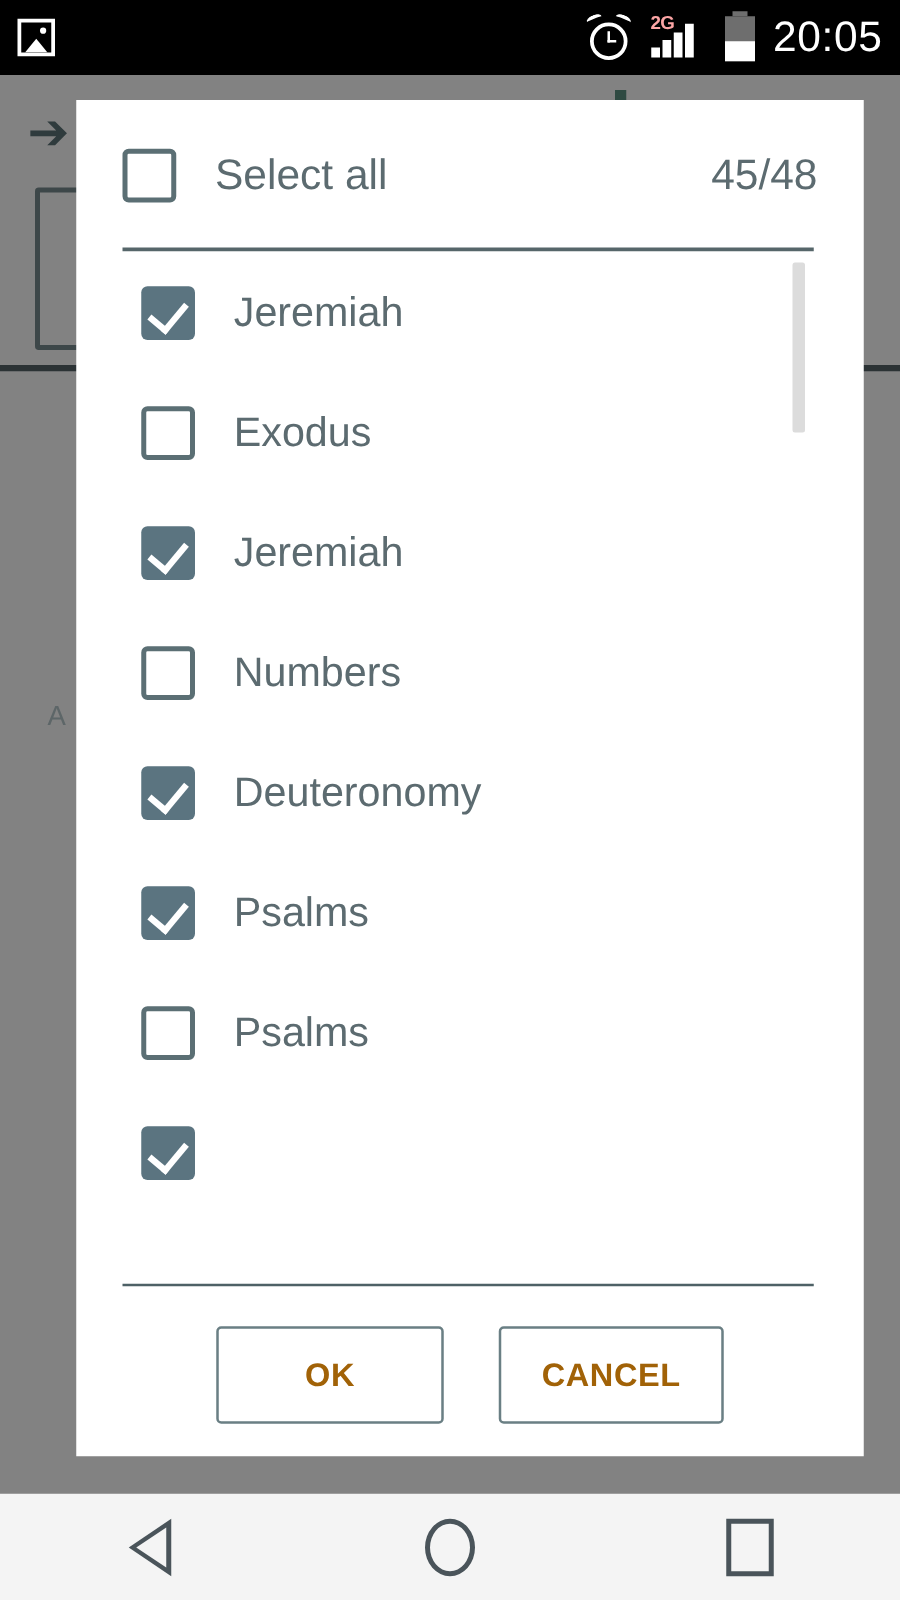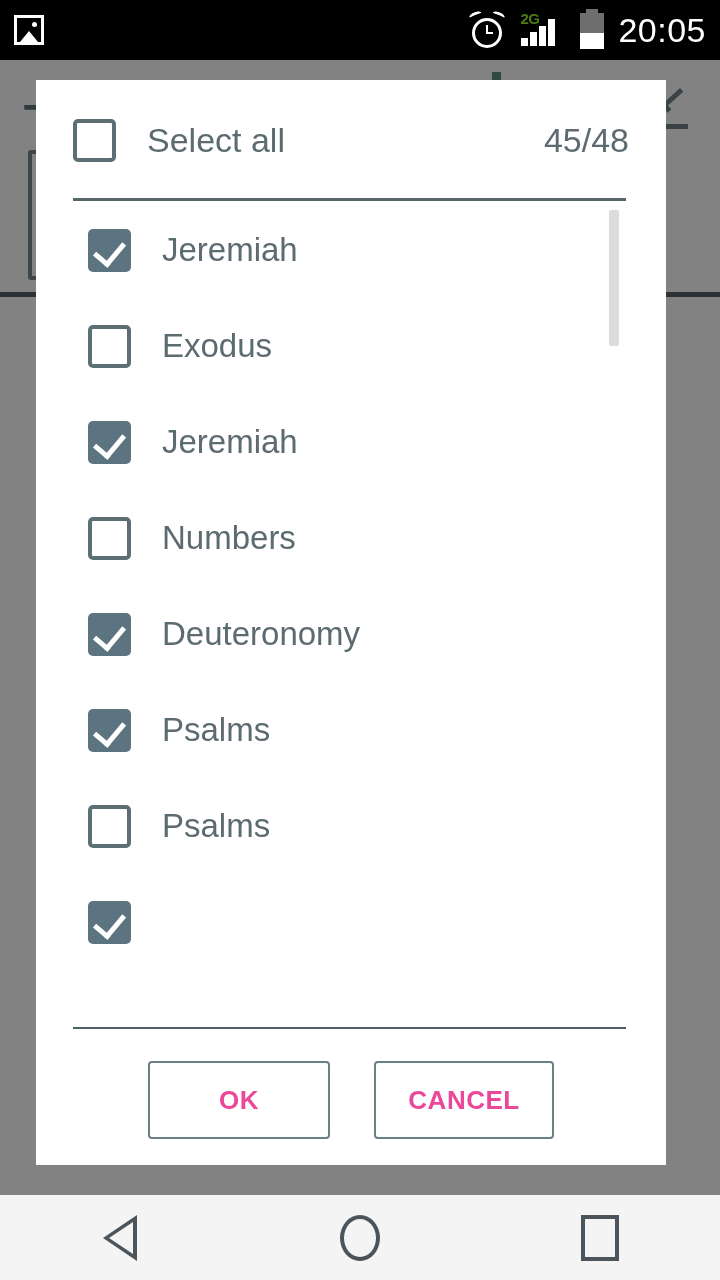--- a/index.html
+++ b/index.html
@@ -86,21 +86,21 @@
     left: 18px; top: 21px;
     width: 7px; height: 2px;
     background: #fff;
   }
   .signal-wrap { position: relative; width: 46px; height: 40px; }
   .signal-label {
     position: absolute;
     top: 0; left: 0;
     font-size: 15px;
     font-weight: bold;
-    color: #4d7c0f;
+    color: #fca5a5;
     letter-spacing: -0.5px;
   }
   .bars {
     position: absolute;
     bottom: 4px; left: 1px;
     display: flex;
     align-items: flex-end;
     gap: 2px;
   }
   .bars i { display: block; width: 7px; background: #fff; }
@@ -181,21 +181,21 @@
   #bg-pin {
     position: absolute;
     left: 492px; top: 12px;
     width: 9px; height: 22px;
     background: #2f4a42;
   }
 
   
   #dialog {
     position: absolute;
-    left: 36px; top: 80px;
+    left: 61px; top: 80px;
     width: 630px; height: 1085px;
     background: #fff;
   }
   #dialog-header {
     position: relative;
     height: 120px;
     display: flex;
     align-items: center;
     padding: 0 37px 0 37px;
   }
@@ -287,21 +287,21 @@
     height: 78px;
     border: 2px solid #6a7f84;
     border-radius: 4px;
     background: #fff;
     display: flex;
     align-items: center;
     justify-content: center;
     font-family: "Liberation Sans", sans-serif;
     font-size: 26px;
     font-weight: bold;
-    color: #ec4899;
+    color: #a16207;
     letter-spacing: 0.5px;
     cursor: pointer;
   }
   #ok-button { width: 182px; }
   #cancel-button { width: 180px; }
 
   
   #nav-bar {
     position: absolute;
     left: 0; top: 1195px;

